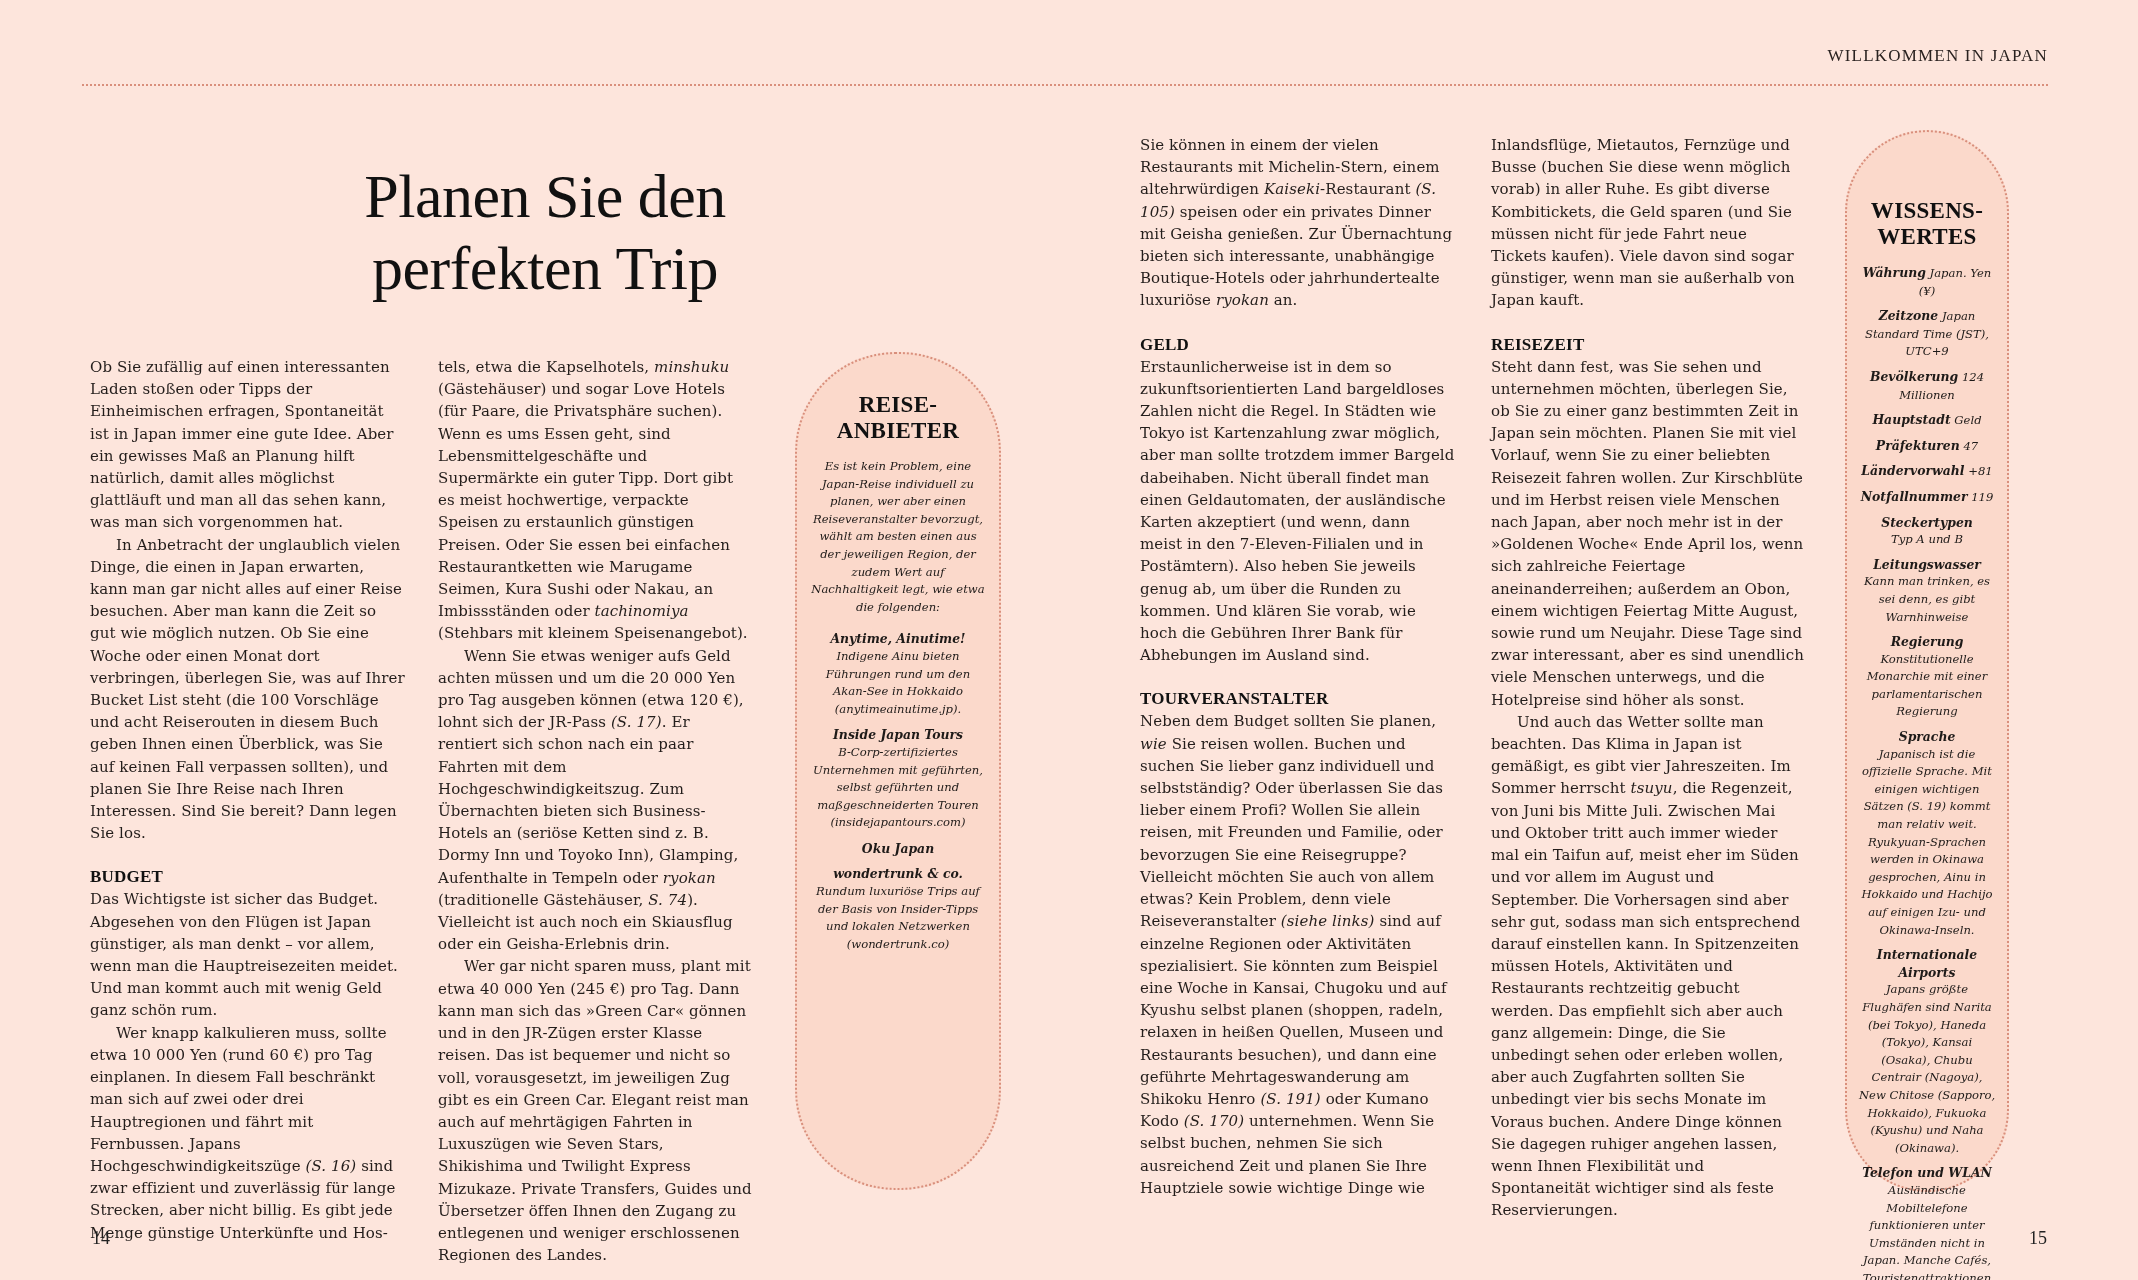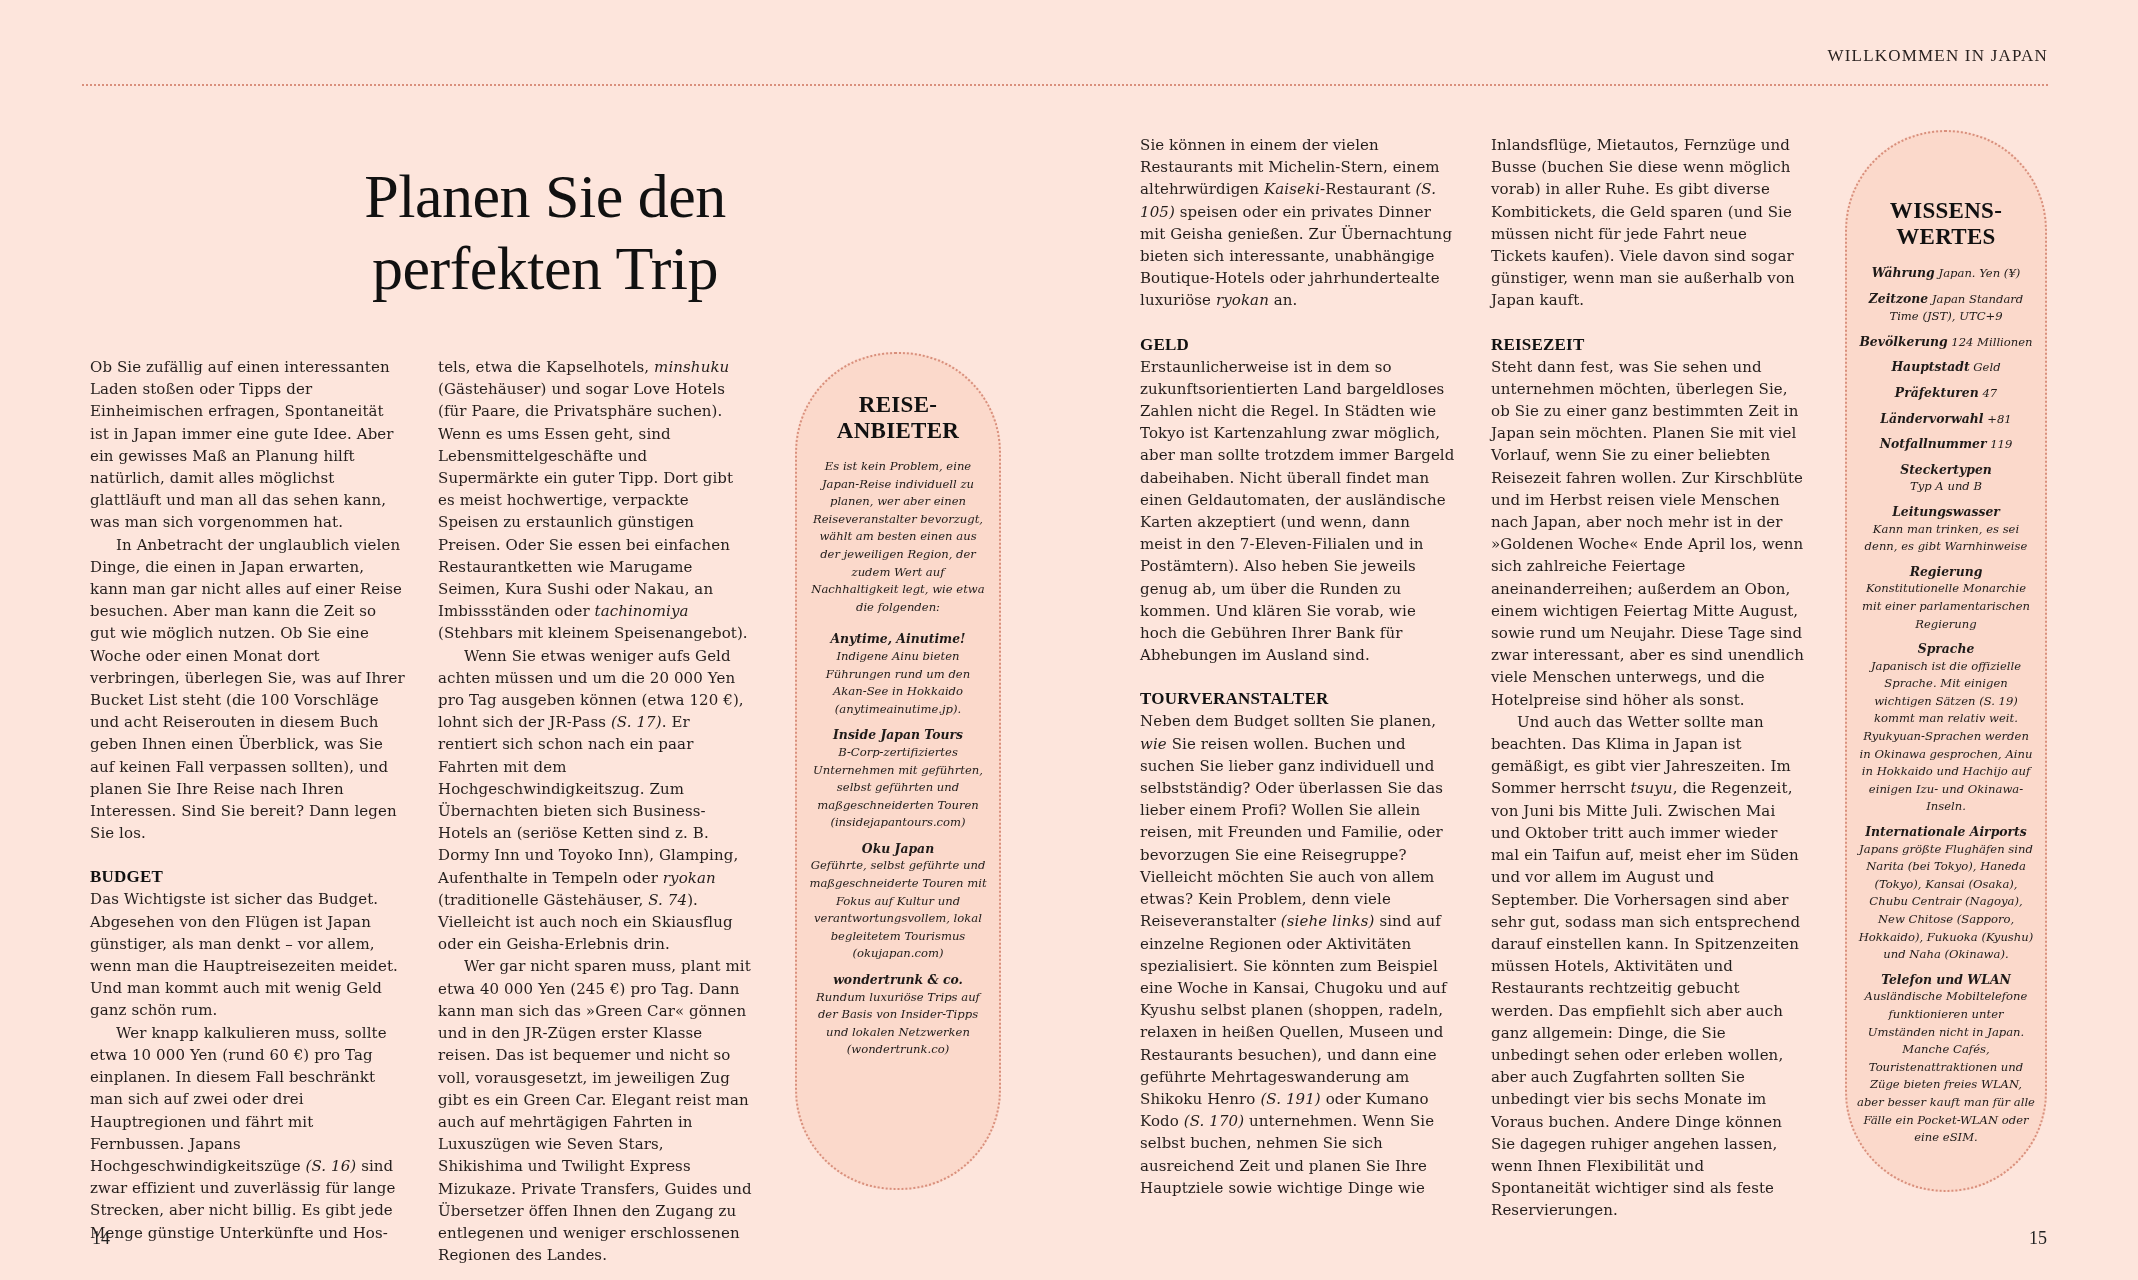--- a/index.html
+++ b/index.html
@@ -48,21 +48,21 @@
   .pill {
     position:absolute; box-sizing:border-box;
     background:#fbd9cb;
     border:2px dotted #d98f7c;
     border-radius:100px / 100px;
     text-align:center;
     font-family:"DejaVu Serif", serif;
     color:#1e1a18;
   }
   #pill-left { left:795px; top:352px; width:206px; height:838px; padding:38px 12px 20px; }
-  #pill-right { left:1845px; top:130px; width:202px; height:1062px; padding:66px 10px 20px; }
+  #pill-right { left:1845px; top:130px; width:164px; height:1062px; padding:66px 10px 20px; }
   .pill h2 {
     margin:0 0 14px; font-family:"Liberation Serif", serif; font-weight:bold;
     font-size:23px; line-height:26px; letter-spacing:0.3px; color:#111;
   }
   .pill .intro {
     font-style:italic; font-size:11.6px; line-height:17.6px; margin:0 0 14px;
   }
   .pill .entry { margin:8px 0 8px; font-size:11.6px; line-height:17.6px; }
   .pill .entry .name { font-weight:bold; font-style:italic; font-size:12.4px; display:block; }
   .pill .entry .desc { font-style:italic; display:block; }
@@ -111,21 +111,20 @@
   <div class="entry">
       <span class="name">Anytime, Ainutime!</span>
       <span class="desc">Indigene Ainu bieten Führungen rund um den Akan-See in Hokkaido (anytimeainutime.jp).</span>
     </div>
   <div class="entry">
       <span class="name">Inside Japan Tours</span>
       <span class="desc">B-Corp-zertifiziertes Unternehmen mit geführten, selbst geführten und maßgeschneiderten Touren (insidejapantours.com)</span>
     </div>
   <div class="entry">
       <span class="name">Oku Japan</span>
-      <span class="desc">Geführte, selbst geführte und maßgeschneiderte Touren mit Fokus auf Kultur und verantwortungsvollem, lokal begleitetem Tourismus (okujapan.com)</span>
     </div>
   <div class="entry">
       <span class="name">wondertrunk &amp; co.</span>
       <span class="desc">Rundum luxuriöse Trips auf der Basis von Insider-Tipps und lokalen Netzwerken (wondertrunk.co)</span>
     </div>
 </div>
 
 <div class="col" id="col3">
   <p><span>Sie können in einem der vielen Restaurants mit Michelin-Stern, einem altehrwürdigen </span><em>Kaiseki</em><span>-Restaurant </span><em>(S. 105)</em><span> speisen oder ein privates Dinner mit Geisha genießen. Zur Übernachtung bieten sich interessante, unabhängige Boutique-Hotels oder jahrhundertealte luxuriöse </span><em>ryokan</em><span> an.</span></p>
   <div class="gap"></div>

